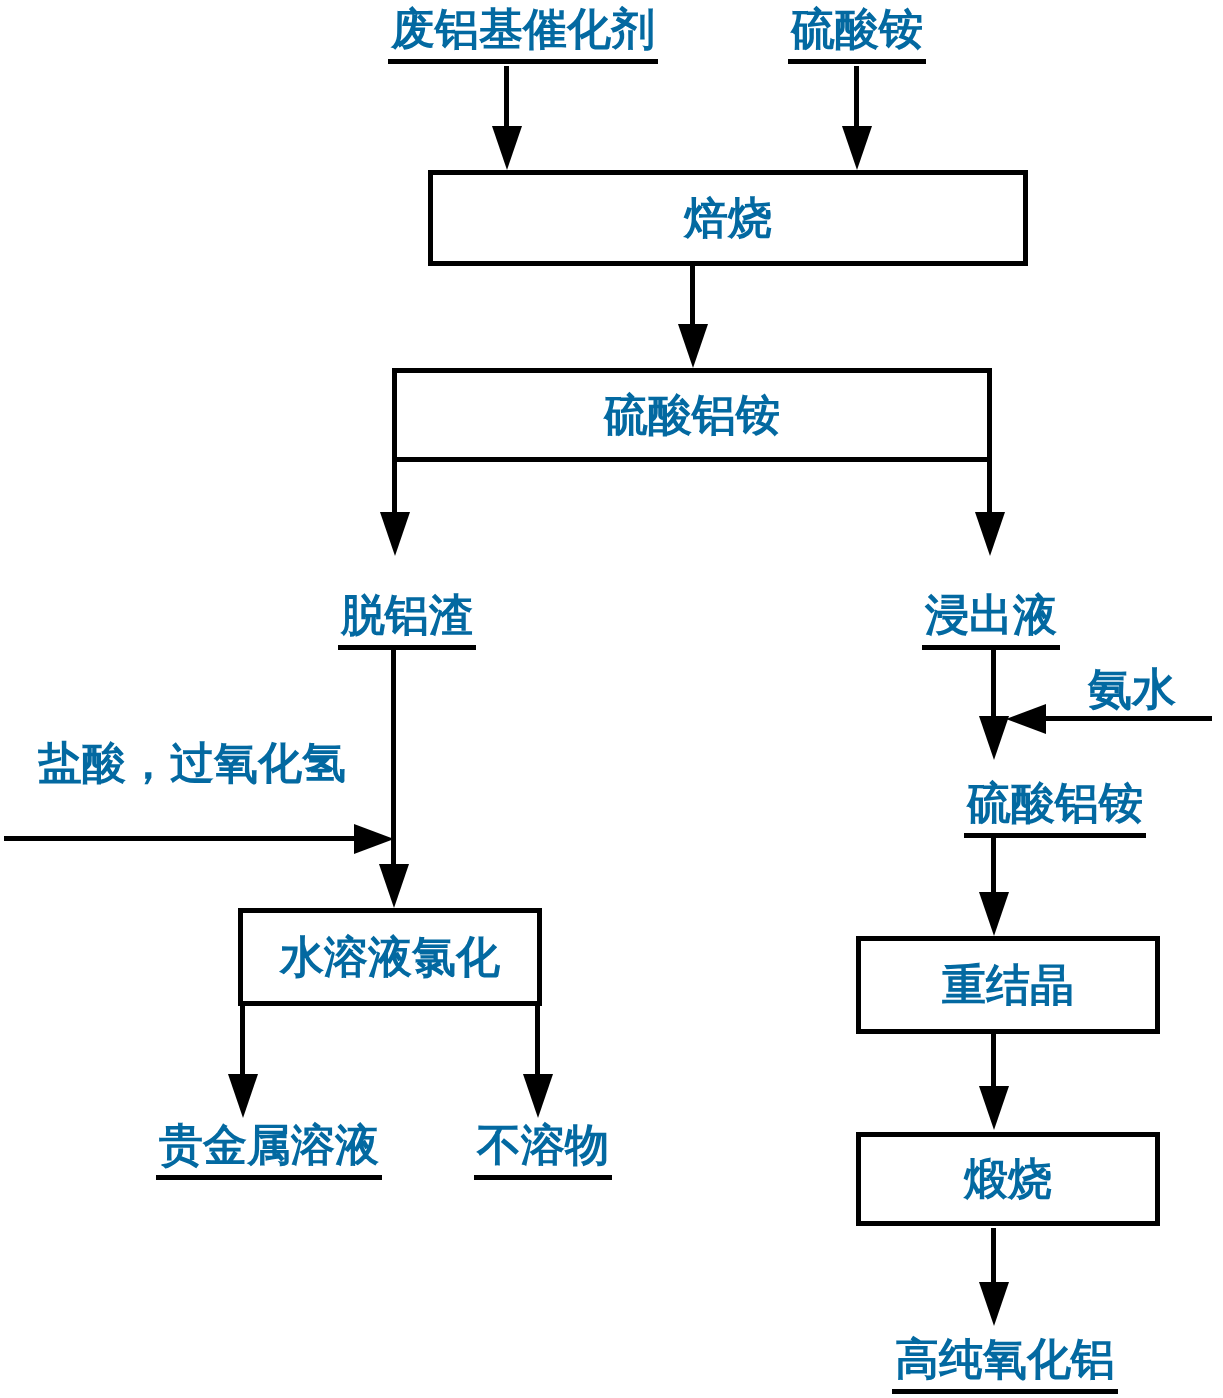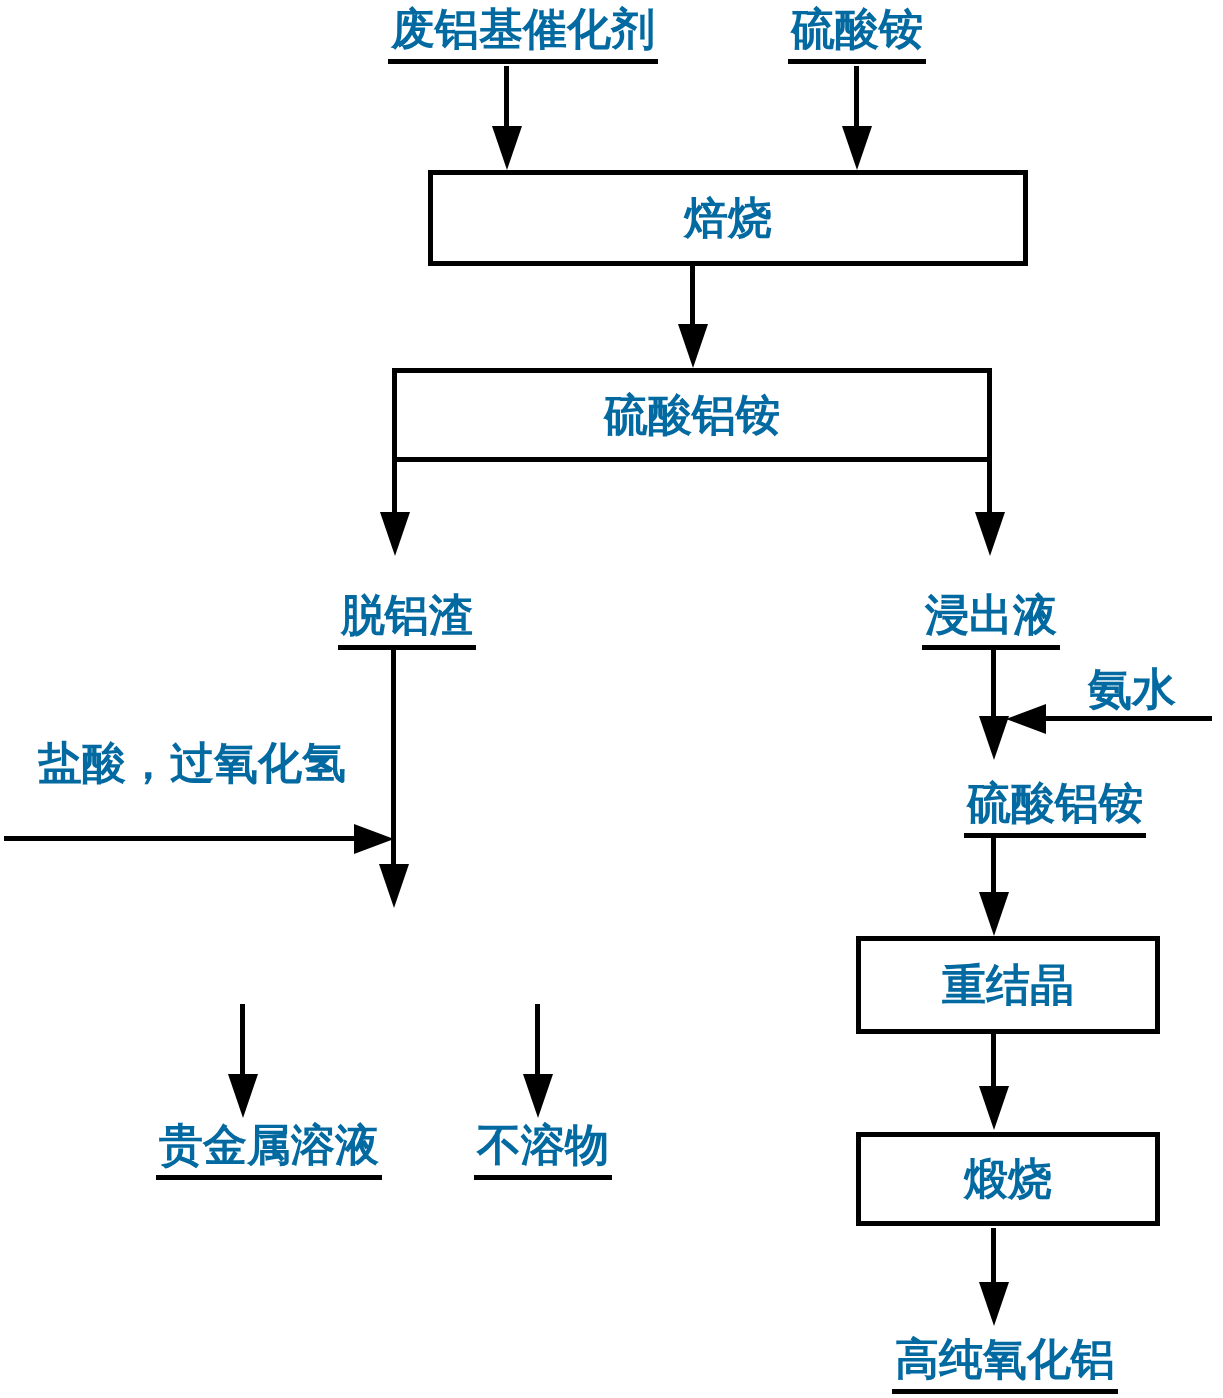--- a/index.html
+++ b/index.html
@@ -107,20 +107,23 @@
   <div class="plabel underlined" style="left:338px; top:590px;">脱铝渣</div>
   <div class="plabel underlined" style="left:922px; top:590px;">浸出液</div>
 
   <div class="shaft-v" style="left:391px; top:649px; height:219px;"></div>
   <div class="head-down" style="left:379px; top:864px;"></div>
 
   <div class="plabel" style="left:38px; top:738px;">盐酸，过氧化氢</div>
   <div class="shaft-h" style="left:4px; top:836px; width:352px;"></div>
   <div class="head-right" style="left:354px; top:824px;"></div>
 
+  <div class="pbox" style="left:238px; top:908px; width:304px; height:98px;">
+    <span>水溶液氯化</span>
+  </div>
 
   <div class="shaft-v" style="left:240px; top:1004px; height:72px;"></div>
   <div class="head-down" style="left:228px; top:1074px;"></div>
   <div class="shaft-v" style="left:535px; top:1004px; height:72px;"></div>
   <div class="head-down" style="left:523px; top:1074px;"></div>
 
   <div class="plabel underlined" style="left:474px; top:1120px;">不溶物</div>
   <div class="plabel underlined" style="left:156px; top:1120px;">贵金属溶液</div>
 
   <div class="shaft-v" style="left:991px; top:649px; height:69px;"></div>

